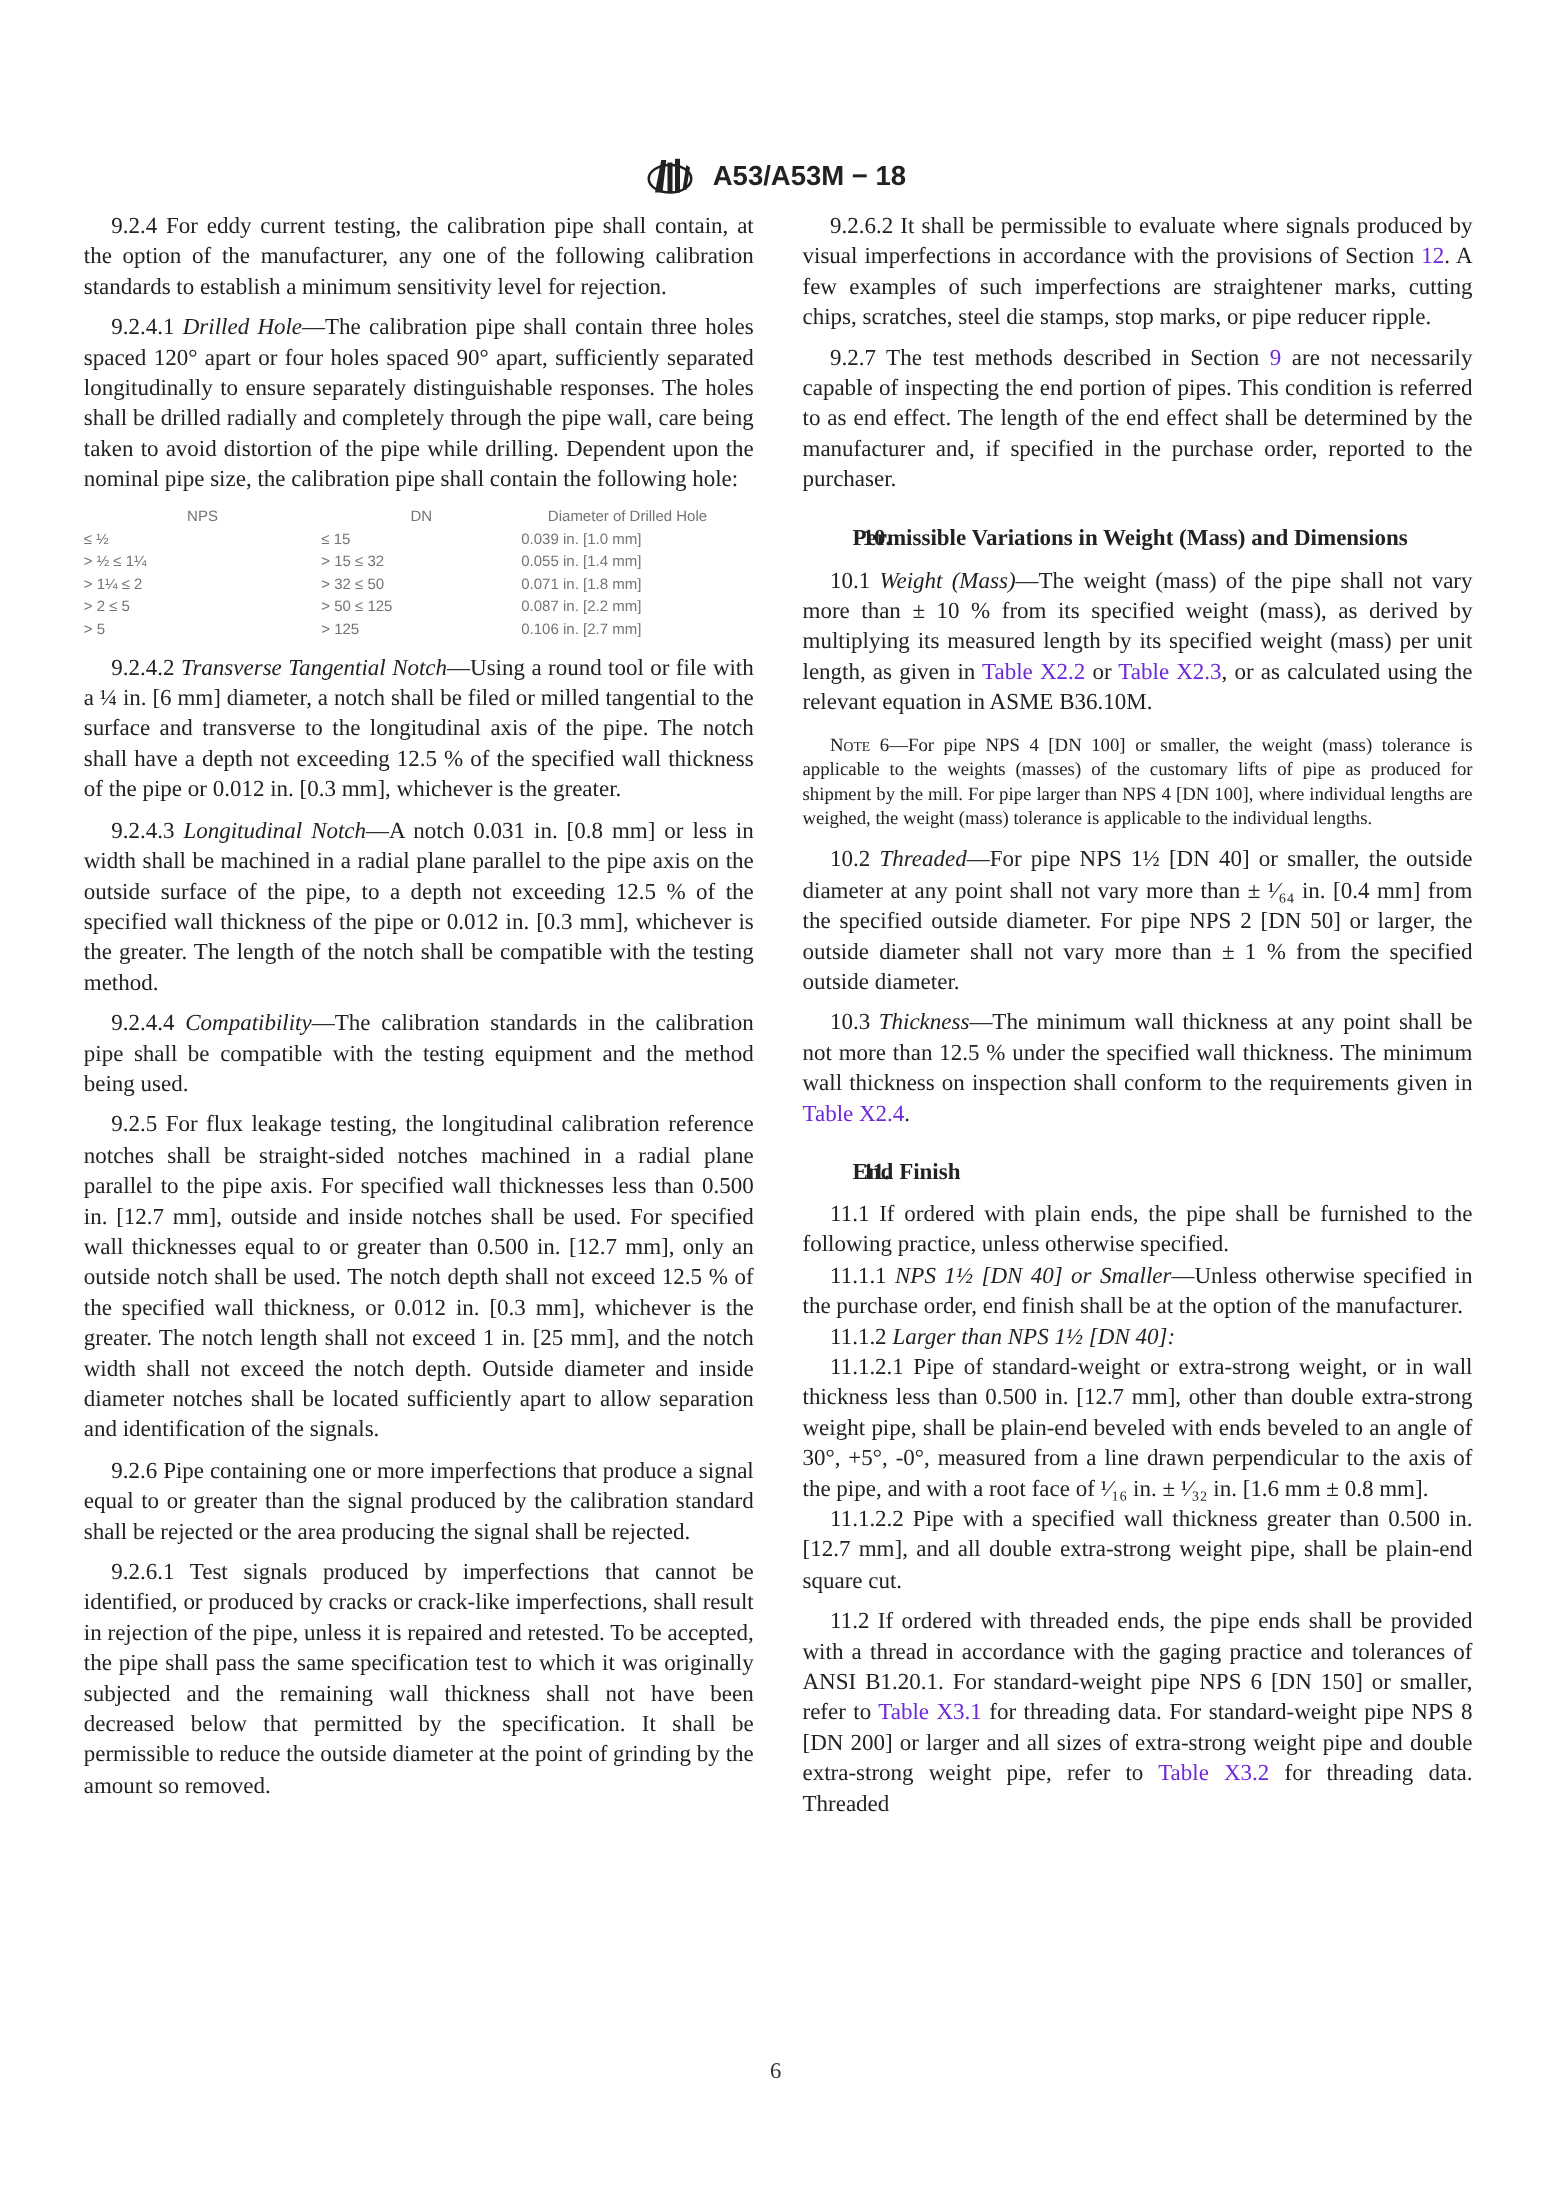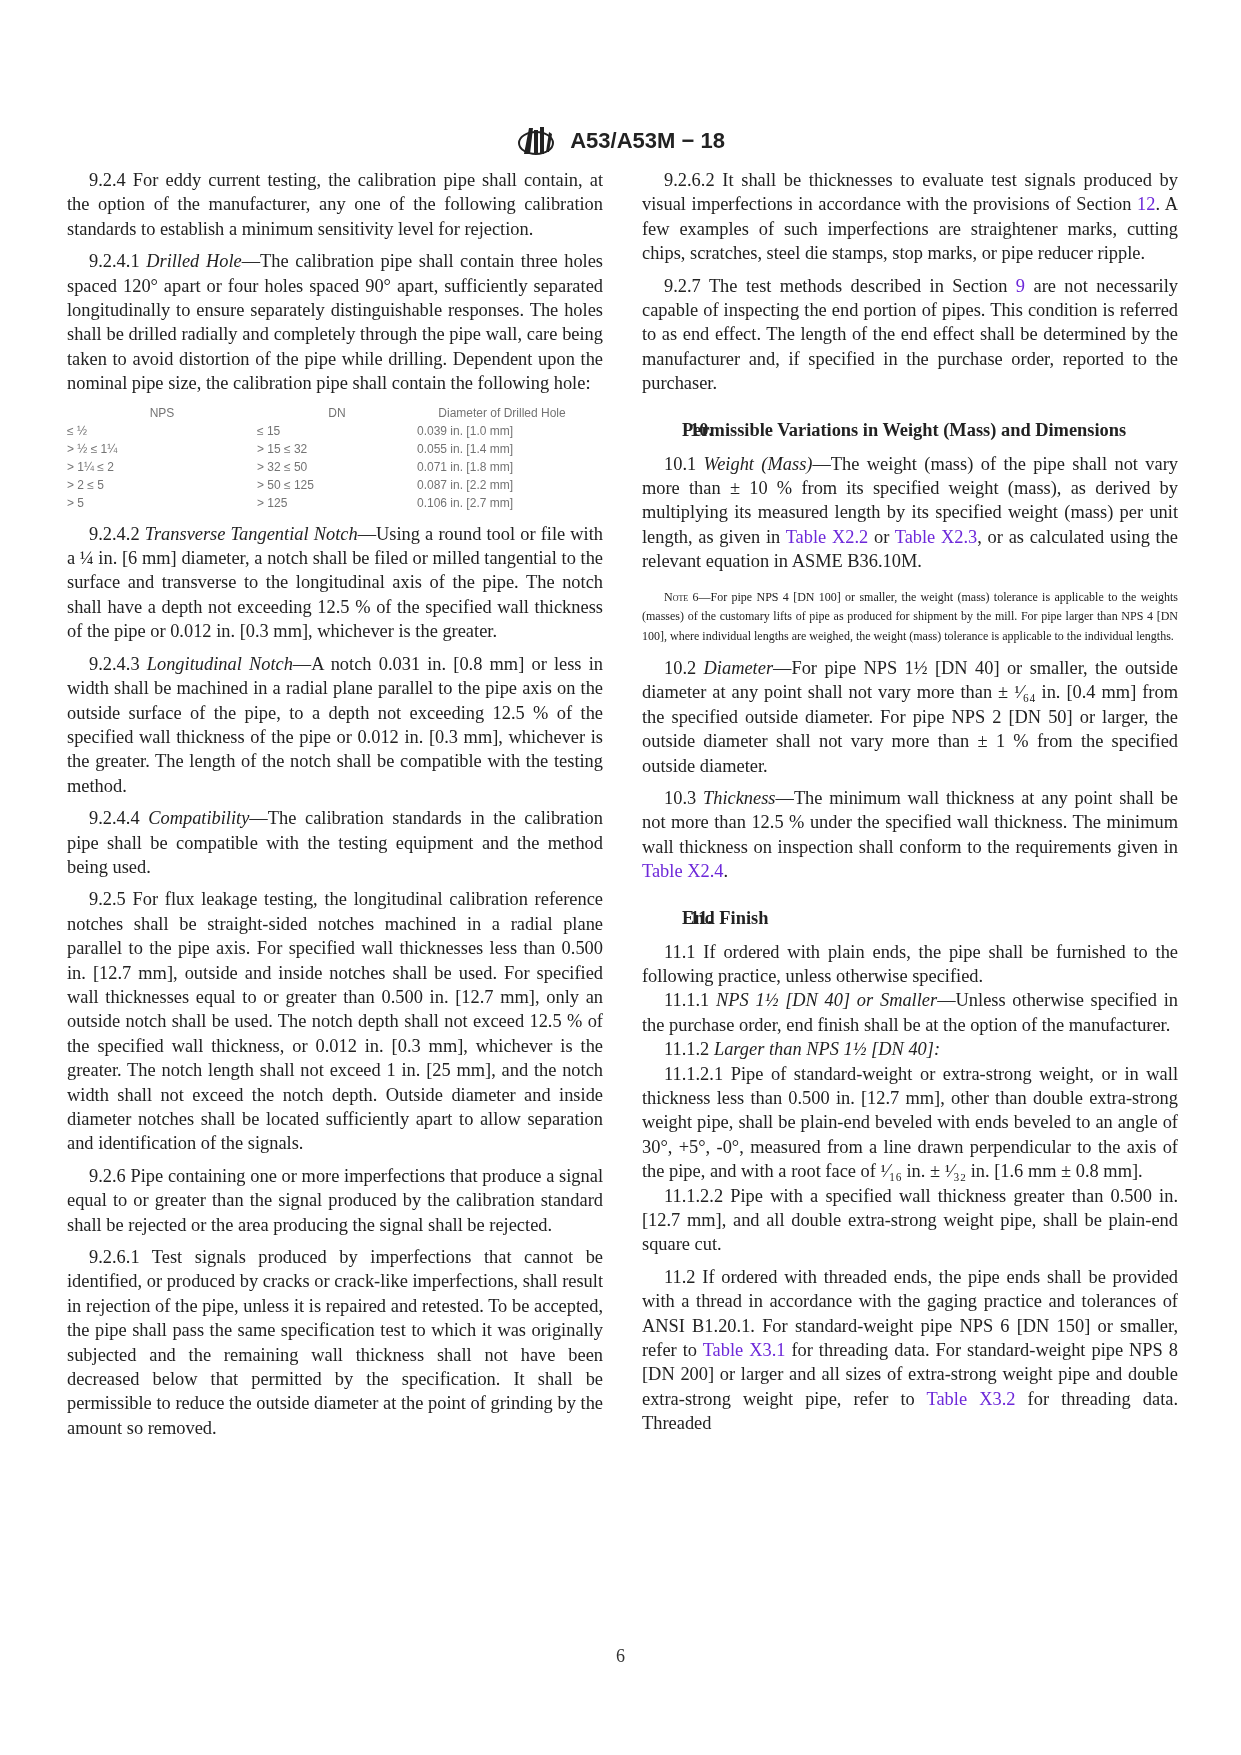--- a/index.html
+++ b/index.html
@@ -17,21 +17,21 @@
   p.gap { margin-top: 8px; }
   .it { font-style: italic; }
   .link { color: #6d28d9; }
   .sec { font-weight: bold; margin-top: 22px; margin-bottom: 10px; text-indent: 0; padding-left: 40px; position: relative; line-height: 24px; text-align: left; }
   .sec .num { position: absolute; left: 0; top: 0; margin-left: 48px; }
   table.holes { font-family: "Liberation Sans", "DejaVu Sans", sans-serif; font-size: 12px; line-height: 18px;
                 border-collapse: collapse; width: 520px; margin: 8px 0 10px 0; color: #737373; }
   table.holes th { font-weight: normal; text-align: center; padding: 0; }
   table.holes td { padding: 0 0 0 0; text-align: left; }
   table.holes td.c1 { width: 190px; } table.holes td.c2 { width: 160px; }
-  .note { font-size: 12px; line-height: 19.4px; text-indent: 22px; margin: 14px 0 10px 0; text-align: justify; }
+  .note { font-size: 15px; line-height: 19.4px; text-indent: 22px; margin: 14px 0 10px 0; text-align: justify; }
   .note .sc { font-variant: small-caps; }
   .pagenum { position: absolute; top: 1646px; left: 0; width: 1241px; text-align: center; font-size: 18px; color: #333; }
 </style>
 </head>
 <body>
 
 <div class="header">
   <span class="logo">
     <svg viewBox="0 0 40 34" width="40" height="34">
       <ellipse cx="20" cy="19" rx="17" ry="11" fill="none" stroke="#222" stroke-width="2"></ellipse>
@@ -87,30 +87,30 @@
 
   <p><span>9.2.4.2 </span><span class="it">Transverse Tangential Notch</span><span>—Using a round tool or file with a ¼ in. [6 mm] diameter, a notch shall be filed or milled tangential to the surface and transverse to the longitudinal axis of the pipe. The notch shall have a depth not exceeding 12.5 % of the specified wall thickness of the pipe or 0.012 in. [0.3 mm], whichever is the greater.</span></p>
   <p class="gap"><span>9.2.4.3 </span><span class="it">Longitudinal Notch</span><span>—A notch 0.031 in. [0.8 mm] or less in width shall be machined in a radial plane parallel to the pipe axis on the outside surface of the pipe, to a depth not exceeding 12.5 % of the specified wall thickness of the pipe or 0.012 in. [0.3 mm], whichever is the greater. The length of the notch shall be compatible with the testing method.</span></p>
   <p class="gap"><span>9.2.4.4 </span><span class="it">Compatibility</span><span>—The calibration standards in the calibration pipe shall be compatible with the testing equipment and the method being used.</span></p>
   <p class="gap">9.2.5 For flux leakage testing, the longitudinal calibration reference notches shall be straight-sided notches machined in a radial plane parallel to the pipe axis. For specified wall thicknesses less than 0.500 in. [12.7 mm], outside and inside notches shall be used. For specified wall thicknesses equal to or greater than 0.500 in. [12.7 mm], only an outside notch shall be used. The notch depth shall not exceed 12.5 % of the specified wall thickness, or 0.012 in. [0.3 mm], whichever is the greater. The notch length shall not exceed 1 in. [25 mm], and the notch width shall not exceed the notch depth. Outside diameter and inside diameter notches shall be located sufficiently apart to allow separation and identification of the signals.</p>
   <p class="gap">9.2.6 Pipe containing one or more imperfections that produce a signal equal to or greater than the signal produced by the calibration standard shall be rejected or the area producing the signal shall be rejected.</p>
   <p class="gap">9.2.6.1 Test signals produced by imperfections that cannot be identified, or produced by cracks or crack-like imperfections, shall result in rejection of the pipe, unless it is repaired and retested. To be accepted, the pipe shall pass the same specification test to which it was originally subjected and the remaining wall thickness shall not have been decreased below that permitted by the specification. It shall be permissible to reduce the outside diameter at the point of grinding by the amount so removed.</p>
 </div>
 
 <div class="col right">
-  <p><span>9.2.6.2 It shall be thicknesses to evaluate test signals produced by visual imperfections in accordance with the provisions of Section </span><span class="link">12</span><span>. A few examples of such imperfections are straightener marks, cutting chips, scratches, steel die stamps, stop marks, or pipe reducer ripple.</span></p>
+  <p><span>9.2.6.2 It shall be permissible to evaluate where signals produced by visual imperfections in accordance with the provisions of Section </span><span class="link">12</span><span>. A few examples of such imperfections are straightener marks, cutting chips, scratches, steel die stamps, stop marks, or pipe reducer ripple.</span></p>
   <p class="gap"><span>9.2.7 The test methods described in Section </span><span class="link">9</span><span> are not necessarily capable of inspecting the end portion of pipes. This condition is referred to as end effect. The length of the end effect shall be determined by the manufacturer and, if specified in the purchase order, reported to the purchaser.</span></p>
 
   <div class="sec"><span class="num">10.</span><span>Permissible Variations in Weight (Mass) and Dimensions</span></div>
 
   <p><span>10.1 </span><span class="it">Weight (Mass)</span><span>—The weight (mass) of the pipe shall not vary more than ± 10 % from its specified weight (mass), as derived by multiplying its measured length by its specified weight (mass) per unit length, as given in </span><span class="link">Table X2.2</span><span> or </span><span class="link">Table X2.3</span><span>, or as calculated using the relevant equation in ASME B36.10M.</span></p>
 
   <div class="note"><span class="sc">Note 6</span><span>—For pipe NPS 4 [DN 100] or smaller, the weight (mass) tolerance is applicable to the weights (masses) of the customary lifts of pipe as produced for shipment by the mill. For pipe larger than NPS 4 [DN 100], where individual lengths are weighed, the weight (mass) tolerance is applicable to the individual lengths.</span></div>
 
-  <p><span>10.2 </span><span class="it">Diameter</span><span>—For pipe NPS 1½ [DN 40] or smaller, the outside diameter at any point shall not vary more than ± ¹⁄₆₄ in. [0.4 mm] from the specified outside diameter. For pipe NPS 2 [DN 50] or larger, the outside diameter shall not vary more than ± 1 % from the specified outside diameter.</span></p>
+  <p><span>10.2 </span><span class="it">Threaded</span><span>—For pipe NPS 1½ [DN 40] or smaller, the outside diameter at any point shall not vary more than ± ¹⁄₆₄ in. [0.4 mm] from the specified outside diameter. For pipe NPS 2 [DN 50] or larger, the outside diameter shall not vary more than ± 1 % from the specified outside diameter.</span></p>
   <p class="gap"><span>10.3 </span><span class="it">Thickness</span><span>—The minimum wall thickness at any point shall be not more than 12.5 % under the specified wall thickness. The minimum wall thickness on inspection shall conform to the requirements given in </span><span class="link">Table X2.4</span><span>.</span></p>
 
   <div class="sec"><span class="num">11.</span><span>End Finish</span></div>
 
   <p>11.1 If ordered with plain ends, the pipe shall be furnished to the following practice, unless otherwise specified.</p>
   <p><span>11.1.1 </span><span class="it">NPS 1½ [DN 40] or Smaller</span><span>—Unless otherwise specified in the purchase order, end finish shall be at the option of the manufacturer.</span></p>
   <p><span>11.1.2 </span><span class="it">Larger than NPS 1½ [DN 40]:</span></p>
   <p>11.1.2.1 Pipe of standard-weight or extra-strong weight, or in wall thickness less than 0.500 in. [12.7 mm], other than double extra-strong weight pipe, shall be plain-end beveled with ends beveled to an angle of 30°, +5°, -0°, measured from a line drawn perpendicular to the axis of the pipe, and with a root face of ¹⁄₁₆ in. ± ¹⁄₃₂ in. [1.6 mm ± 0.8 mm].</p>
   <p>11.1.2.2 Pipe with a specified wall thickness greater than 0.500 in. [12.7 mm], and all double extra-strong weight pipe, shall be plain-end square cut.</p>
   <p class="gap"><span>11.2 If ordered with threaded ends, the pipe ends shall be provided with a thread in accordance with the gaging practice and tolerances of ANSI B1.20.1. For standard-weight pipe NPS 6 [DN 150] or smaller, refer to </span><span class="link">Table X3.1</span><span> for threading data. For standard-weight pipe NPS 8 [DN 200] or larger and all sizes of extra-strong weight pipe and double extra-strong weight pipe, refer to </span><span class="link">Table X3.2</span><span> for threading data. Threaded</span></p>

